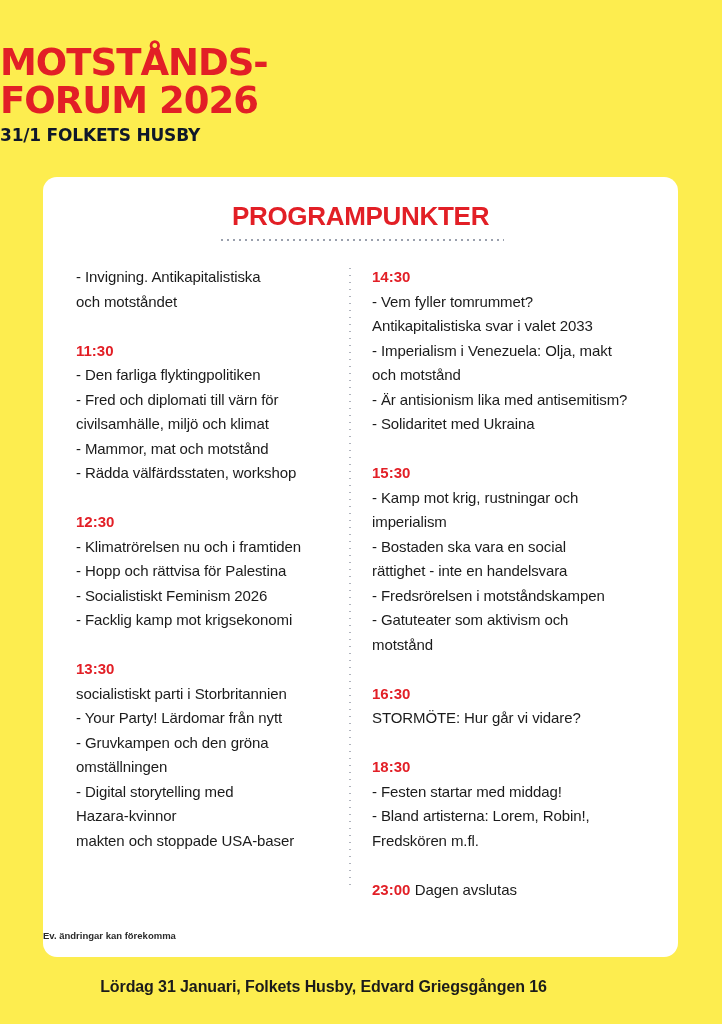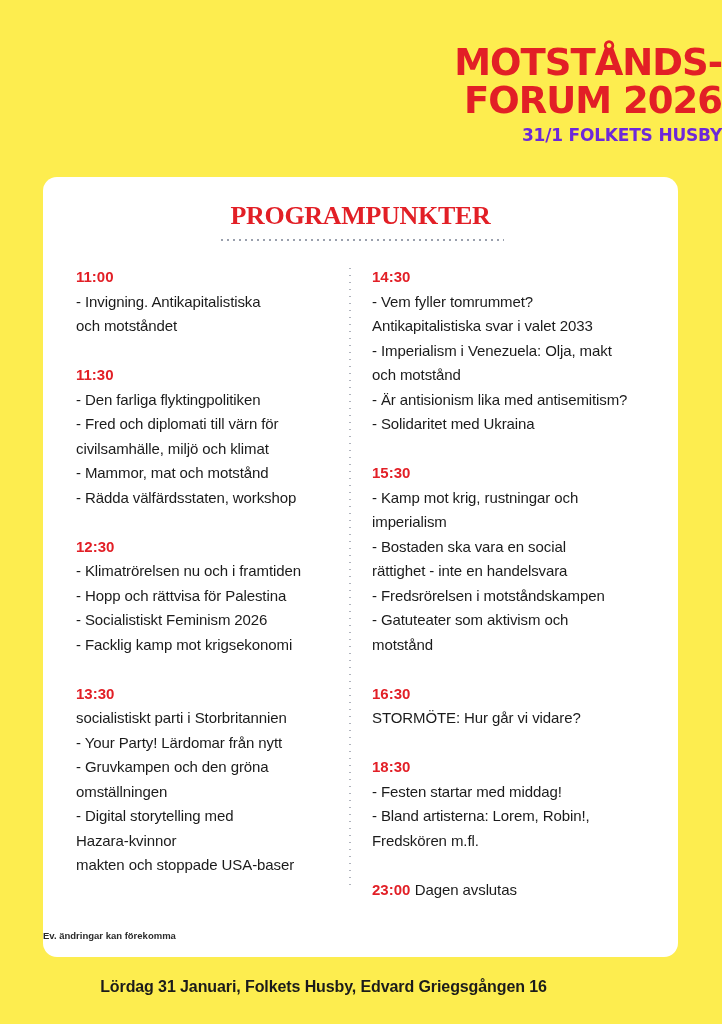--- a/index.html
+++ b/index.html
@@ -4,50 +4,50 @@
   <style>
     * { box-sizing: border-box; margin: 0; padding: 0; }
     html, body {
       width: 722px; height: 1024px;
       background: #fded4f;
       font-family: "Liberation Sans", "DejaVu Sans", sans-serif;
       overflow: hidden;
     }
     .poster { position: relative; width: 722px; height: 1024px; background: #fded4f; }
 
-    .header { position: absolute; top: 44px; left: 0; width: 722px; text-align: right; padding-left: 37px; }
+    .header { position: absolute; top: 44px; left: 0; width: 722px; text-align: left; }
     .title-line {
       color: #e21f26;
       font-family: "DejaVu Sans", sans-serif;
       font-weight: bold;
       font-size: 37px;
       line-height: 38px;
       letter-spacing: -1px;
     }
     .subtitle {
-      color: #6d28d9;
+      color: #0f172a;
       font-family: "DejaVu Sans", sans-serif;
       font-weight: bold;
       font-size: 17px;
       margin-top: 5px;
       letter-spacing: -0.2px;
     }
 
     .card {
       position: absolute;
       left: 43px; top: 177px;
       width: 635px; height: 780px;
       background: #ffffff;
       border-radius: 14px;
     }
     .card-heading {
       position: absolute; top: 24px; left: 0; width: 100%;
       text-align: center;
       color: #e21f26;
-      font-family: Liberation Serif, serif;
+      font-family: Liberation Sans, sans-serif;
       font-weight: bold;
       font-size: 26px;
       letter-spacing: -0.3px;
     }
     .heading-divider {
       position: absolute; top: 62px; left: 176px; width: 285px; height: 2px;
       background-image: radial-gradient(circle, #9aa0ad 0.9px, transparent 1.1px);
       background-size: 6px 2px;
       background-repeat: repeat-x;
     }
@@ -105,21 +105,20 @@
     <div class="subtitle">31/1 FOLKETS HUSBY</div>
   </div>
 
   <div class="card">
     <div class="card-heading">PROGRAMPUNKTER</div>
     <div class="heading-divider"></div>
     <div class="col-divider"></div>
 
     <div class="column col-left">
       <div class="slot">
-        <div class="time">11:00</div>
         <div class="item">- Invigning. Antikapitalistiska</div>
         <div class="item">och motståndet</div>
       </div>
       <div class="slot">
         <div class="time">11:30</div>
         <div class="item">- Den farliga flyktingpolitiken</div>
         <div class="item">- Fred och diplomati till värn för</div>
         <div class="item">civilsamhälle, miljö och klimat</div>
         <div class="item">- Mammor, mat och motstånd</div>
         <div class="item">- Rädda välfärdsstaten, workshop</div>

